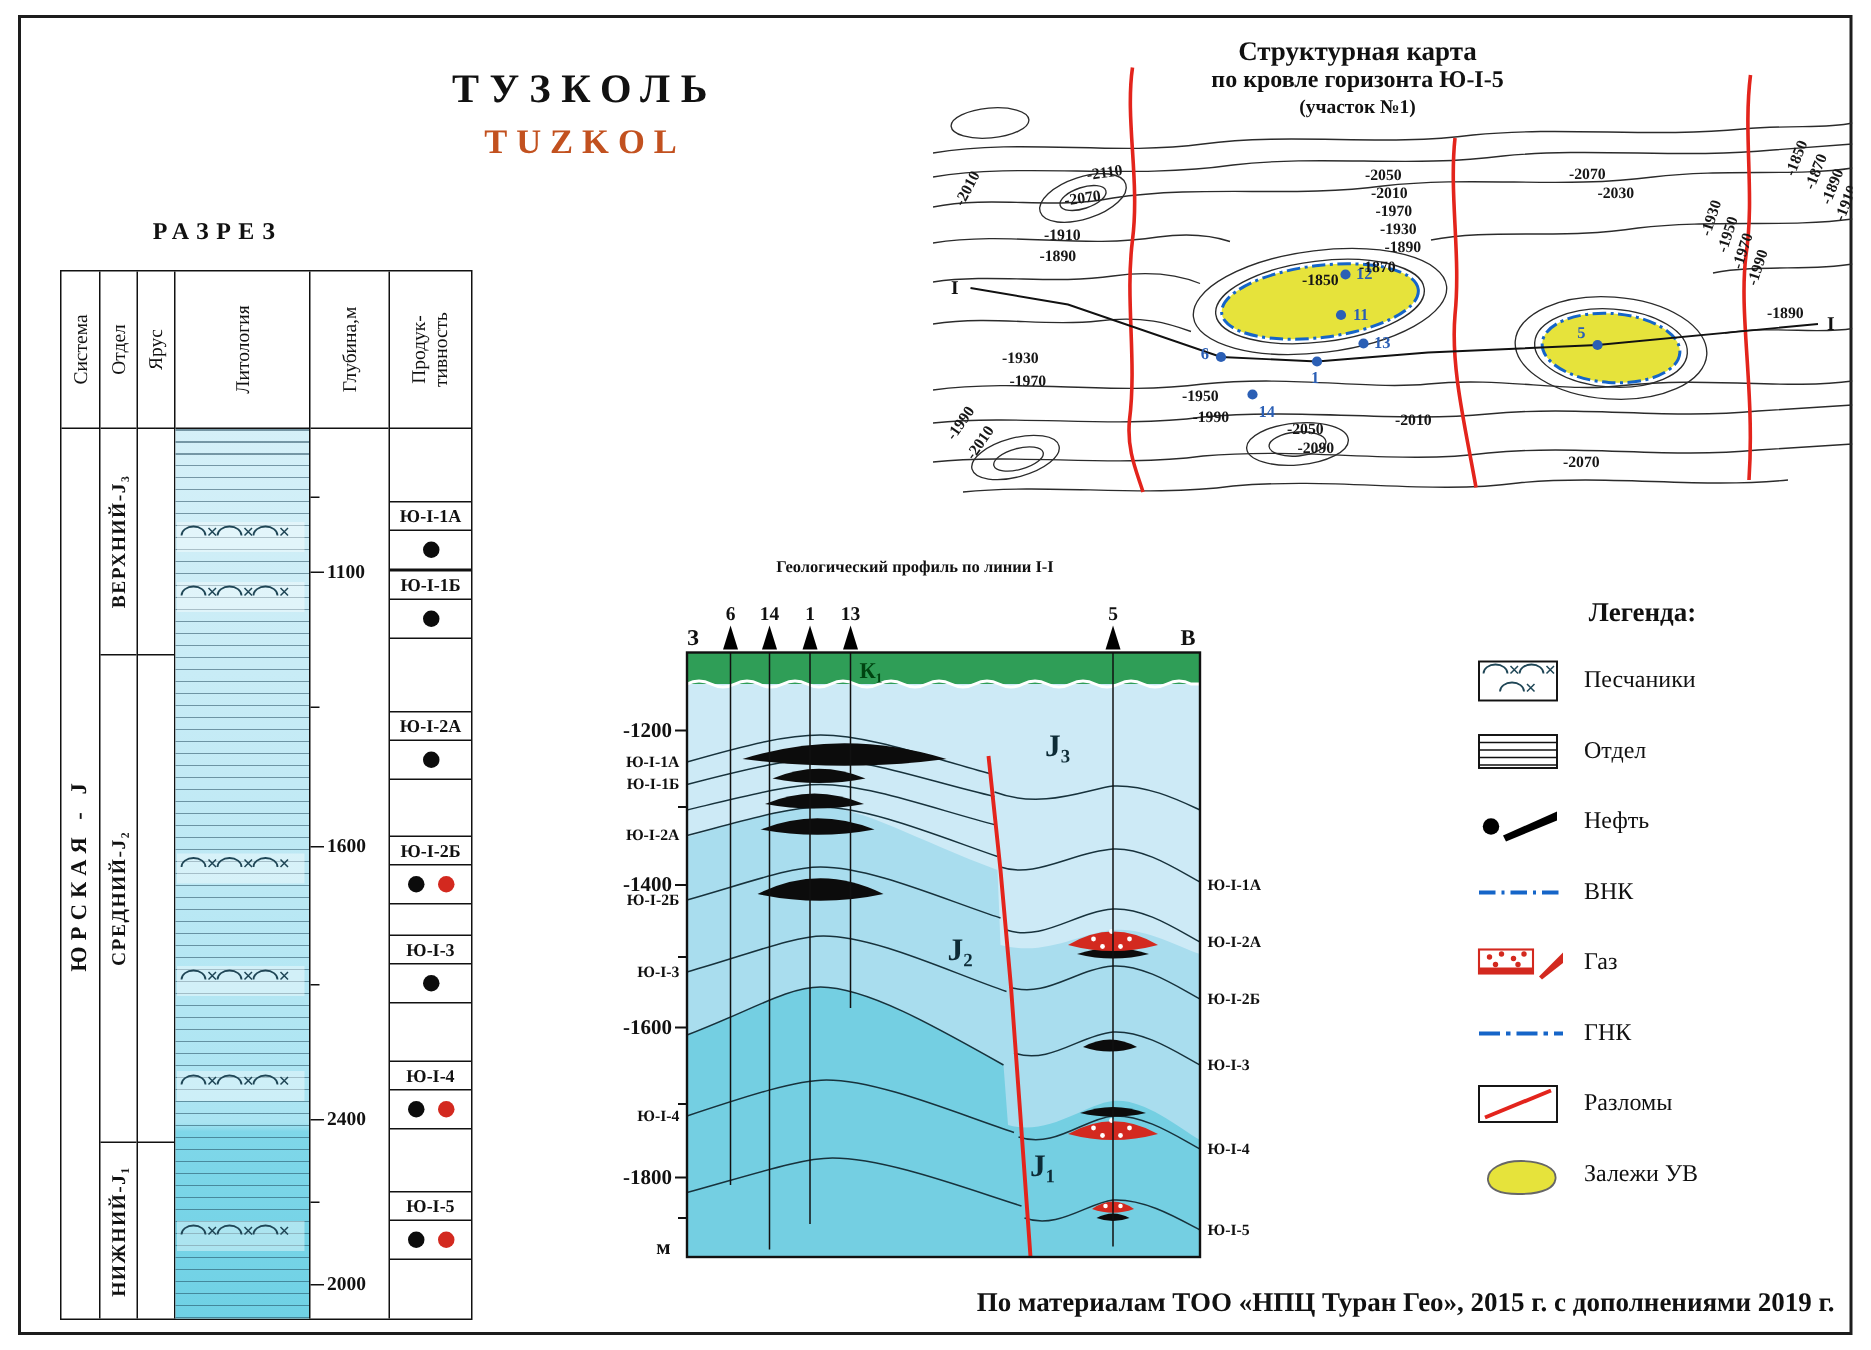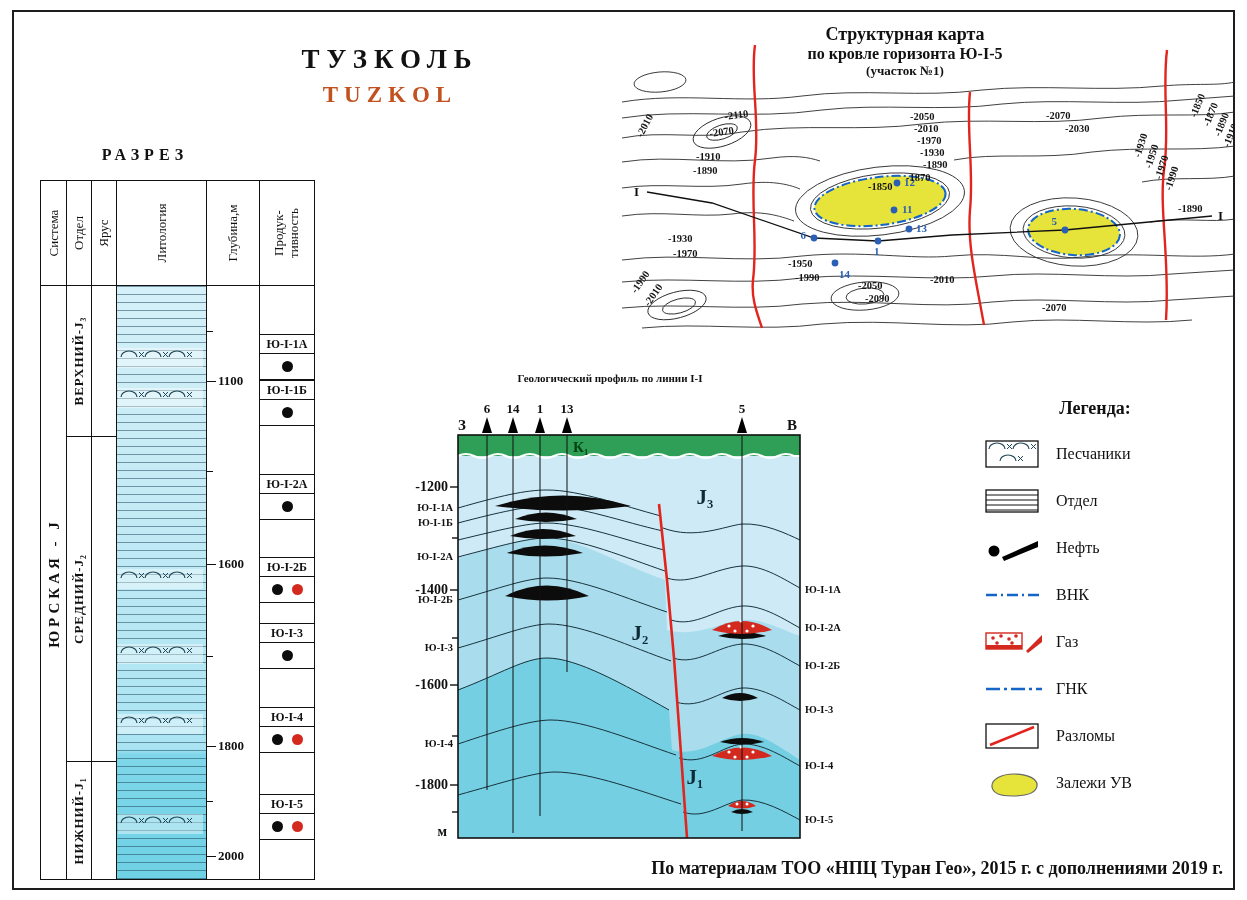--- a/index.html
+++ b/index.html
@@ -182,21 +182,21 @@
         <div class="tick minor" style="top:45px"></div>
         <div class="tick" style="top:95px"></div>
         <div class="tick minor" style="top:185px"></div>
         <div class="tick" style="top:278px"></div>
         <div class="tick minor" style="top:370px"></div>
         <div class="tick" style="top:460px"></div>
         <div class="tick minor" style="top:515px"></div>
         <div class="tick" style="top:570px"></div>
         <div class="dlab" style="top:87px">1100</div>
         <div class="dlab" style="top:270px">1600</div>
-        <div class="dlab" style="top:452px">1800</div>
+        <div class="dlab" style="top:452px">2400</div>
         <div class="dlab" style="top:562px">2000</div>
       </div>
     </div>
 
     <div class="strip bl" style="left:218px;right:0">
       <div class="hdr">
         <div class="vblock">
           <div>Продук-</div>
           <div>тивность</div>
         </div>

